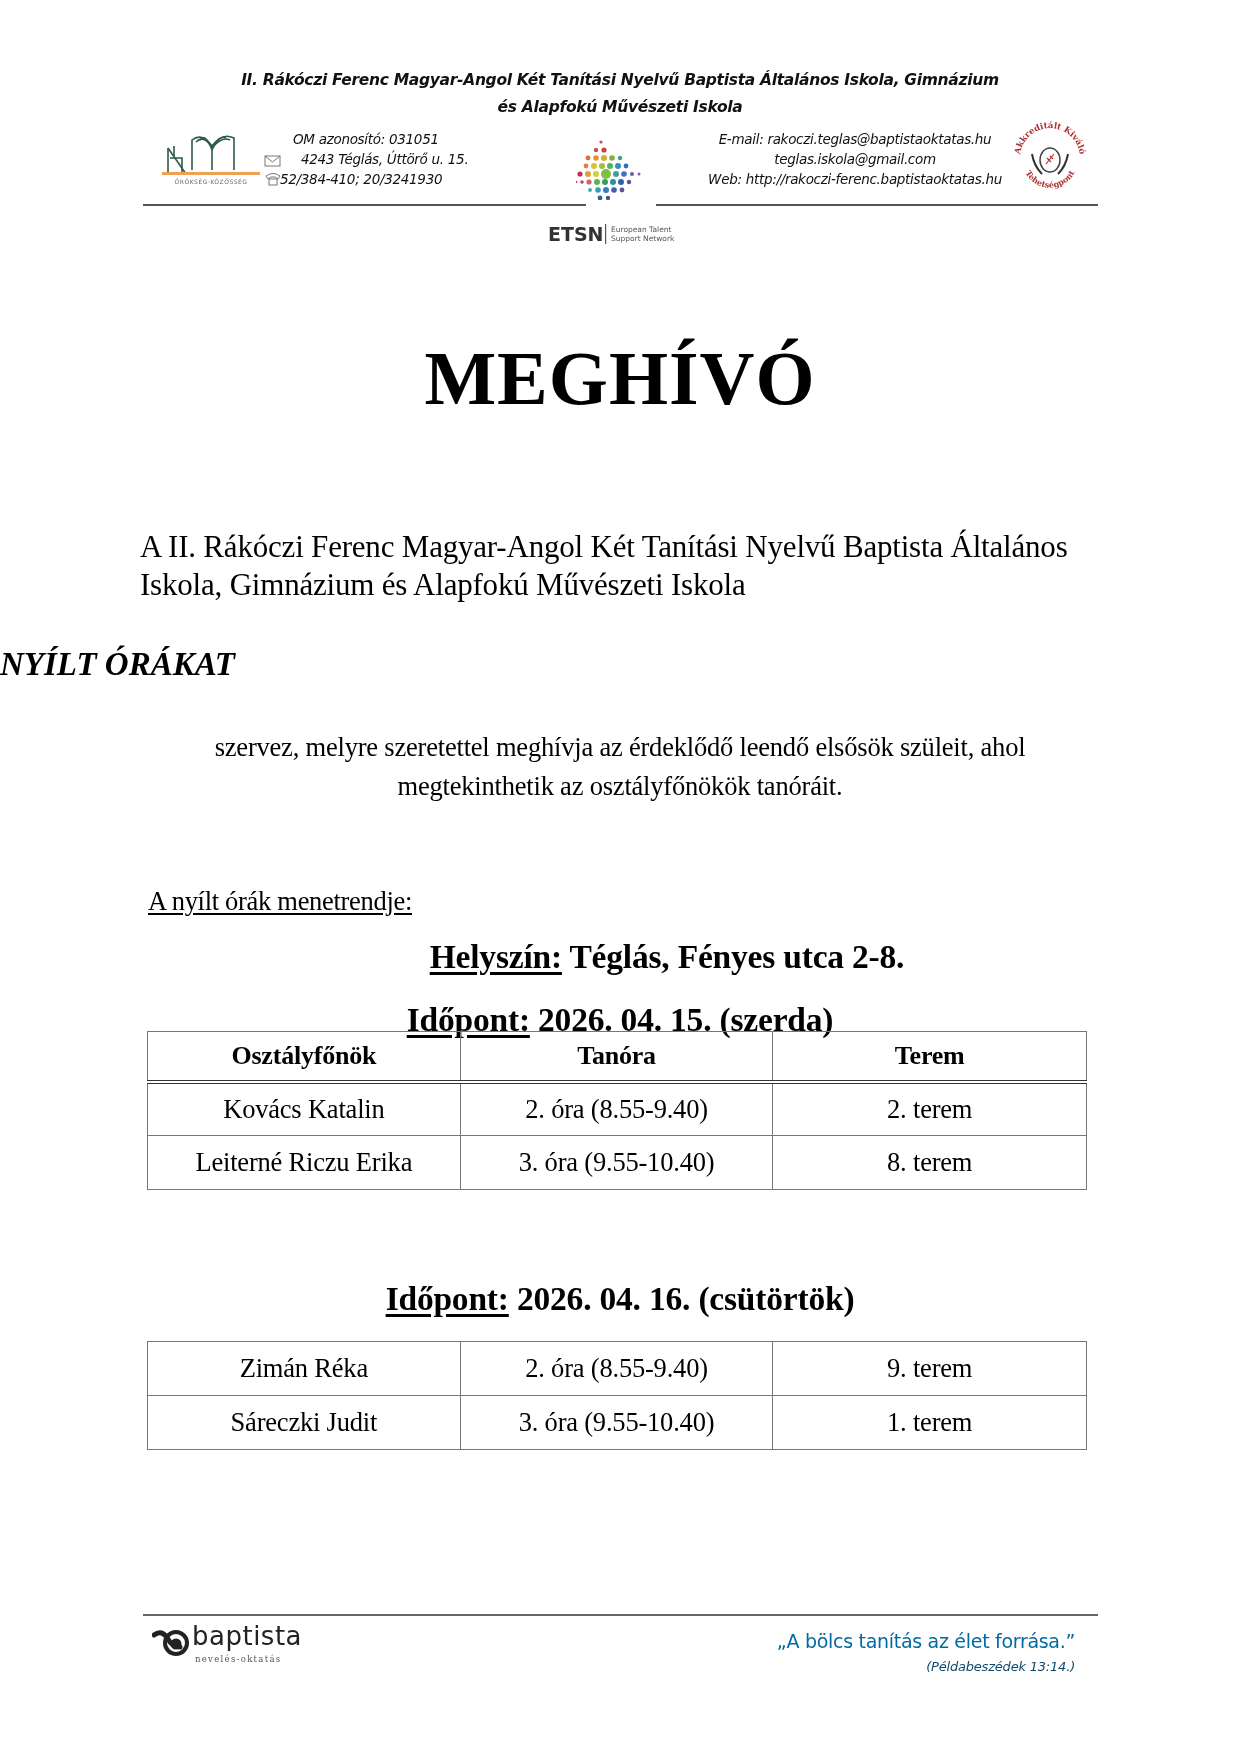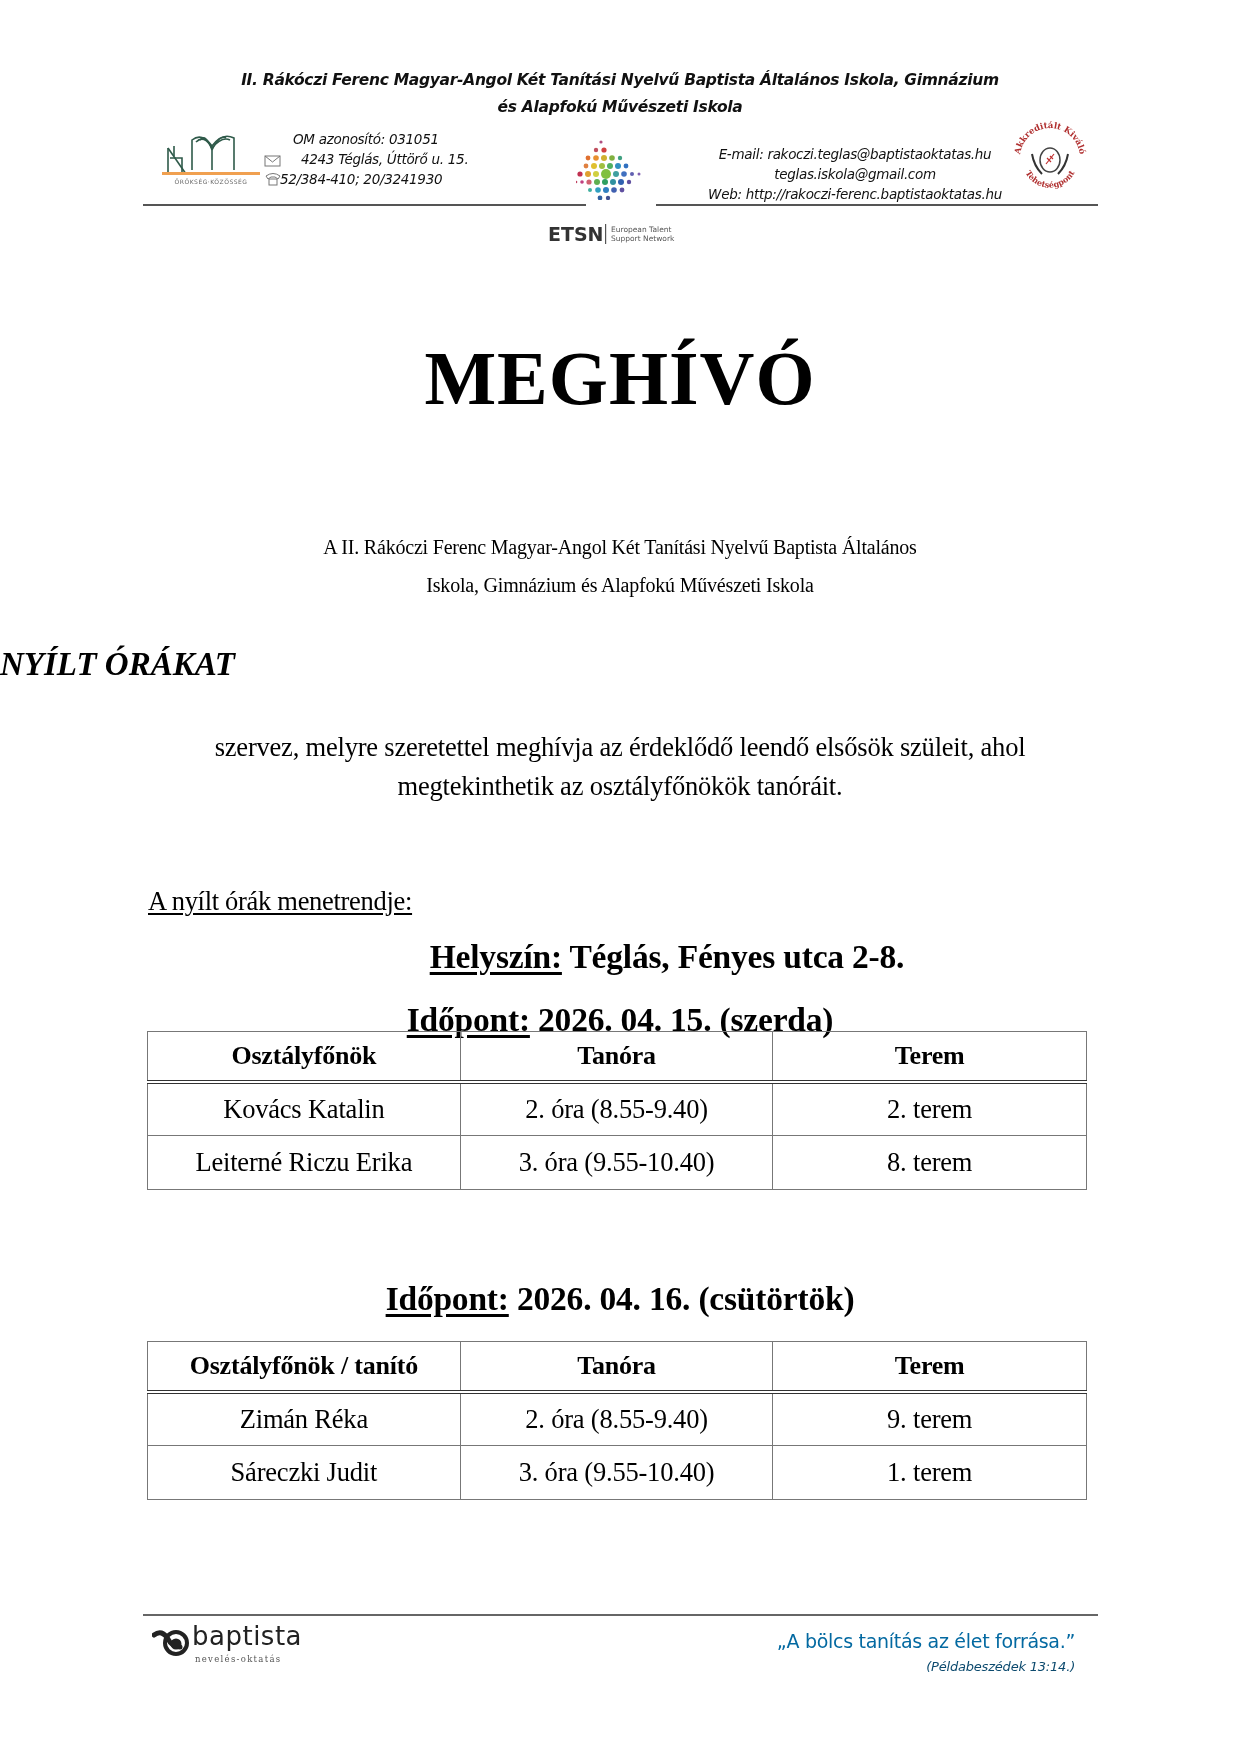--- a/index.html
+++ b/index.html
@@ -14,42 +14,42 @@
     }
     .lh-title.l1 { top: 71px; font-style: italic; }
     .lh-title.l2 { top: 98px; }
 
     .lh-contact {
       position: absolute; font-family: "DejaVu Sans", sans-serif; font-style: italic;
       font-size: 13.5px; color: #111; line-height: 20px; letter-spacing: -0.3px;
     }
     .lh-left { left: 293px; top: 129px; }
     .lh-left div { white-space: nowrap; }
-    .lh-right { left: 690px; top: 129px; width: 330px; text-align: center; margin-top: 15px; }
+    .lh-right { left: 690px; top: 129px; width: 330px; text-align: center; }
     .lh-right div { white-space: nowrap; }
 
     .small-icon { position: absolute; left: 264px; width: 18px; height: 14px; }
 
     .logo-book { position: absolute; left: 162px; top: 128px; width: 100px; height: 58px; }
     .logo-etsn-dots { position: absolute; left: 576px; top: 138px; width: 90px; height: 90px; }
     .logo-etsn-text { position: absolute; left: 548px; top: 221px; width: 160px; height: 26px; }
     .logo-seal { position: absolute; left: 1010px; top: 118px; width: 80px; height: 80px; }
 
     .hr-top { position: absolute; left: 143px; top: 204px; width: 955px; height: 2px; background: #555; }
     .hr-top-gap { position: absolute; left: 586px; top: 200px; width: 70px; height: 10px; background: #fff; }
 
     
     .main-title {
       position: absolute; left: 0; width: 1240px; top: 335px; text-align: center;
       font-family: "Liberation Serif", serif; font-weight: bold; font-size: 76px; letter-spacing: 1px;
     }
 
     .intro {
-      position: absolute; left: 140px; width: 960px; top: 528px; text-align: center;
-      font-size: 20px; line-height: 38px; letter-spacing: -0.2px;
+      position: absolute; left: 140px; width: 960px; top: 528px; 
+      font-size: 31px; line-height: 38px; letter-spacing: -0.2px;
     }
     .subtitle {
       position: absolute; left: 0; width: 1240px; top: 646px; text-align: left;
       font-weight: bold; font-style: italic; font-size: 33px;
     }
     .body-text {
       position: absolute; left: 140px; width: 960px; top: 728px; text-align: center;
       font-size: 26.5px; line-height: 39px; letter-spacing: -0.2px;
     }
 
@@ -267,25 +267,20 @@
 <div class="big-line date2">
   <span class="u">Időpont:</span><span> 2026. 04. 16. (csütörtök)</span>
 </div>
 <table class="sched t2">
   <colgroup>
       <col class="c1">
       <col class="c2">
       <col class="c3">
     </colgroup>
   <tbody>
-      <tr class="hdr">
-    <th>Osztályfőnök / tanító</th>
-    <th>Tanóra</th>
-    <th>Terem</th>
-  </tr>
   <tr>
     <td>Zimán Réka</td>
     <td>2. óra (8.55-9.40)</td>
     <td>9. terem</td>
   </tr>
   <tr>
     <td>Sáreczki Judit</td>
     <td>3. óra (9.55-10.40)</td>
     <td>1. terem</td>
   </tr>

